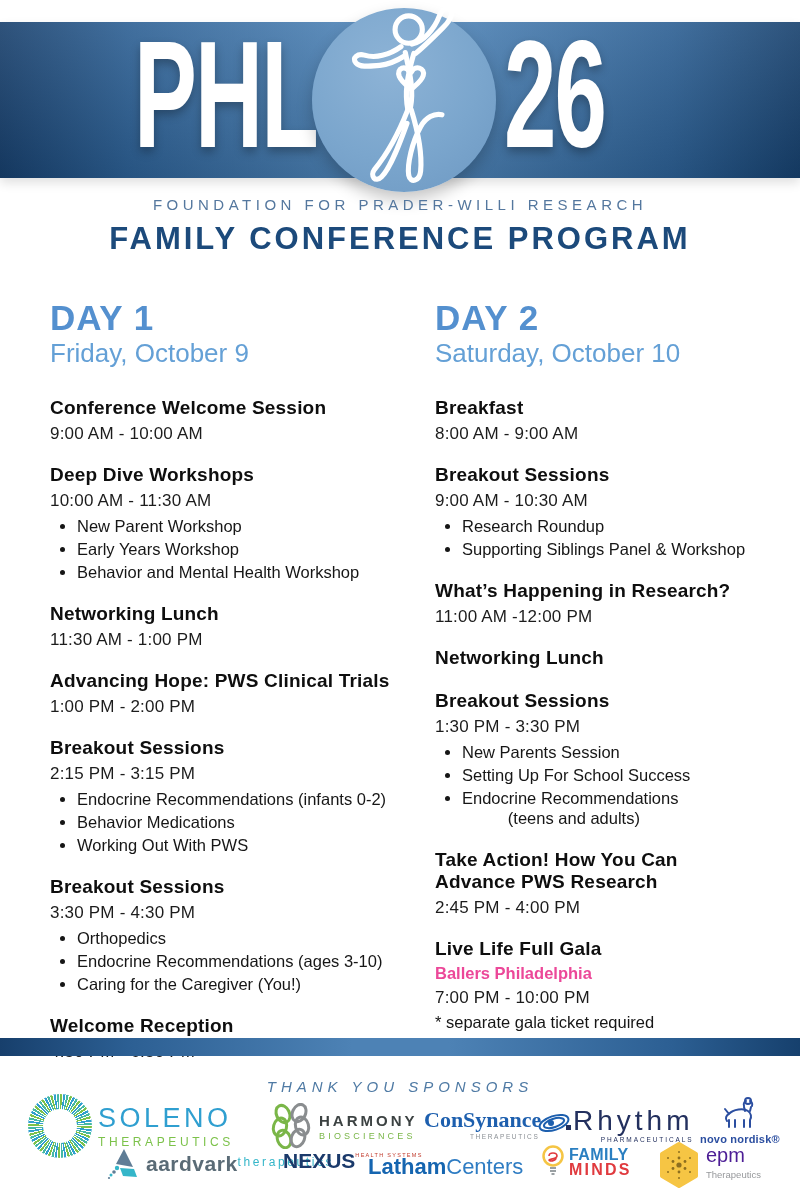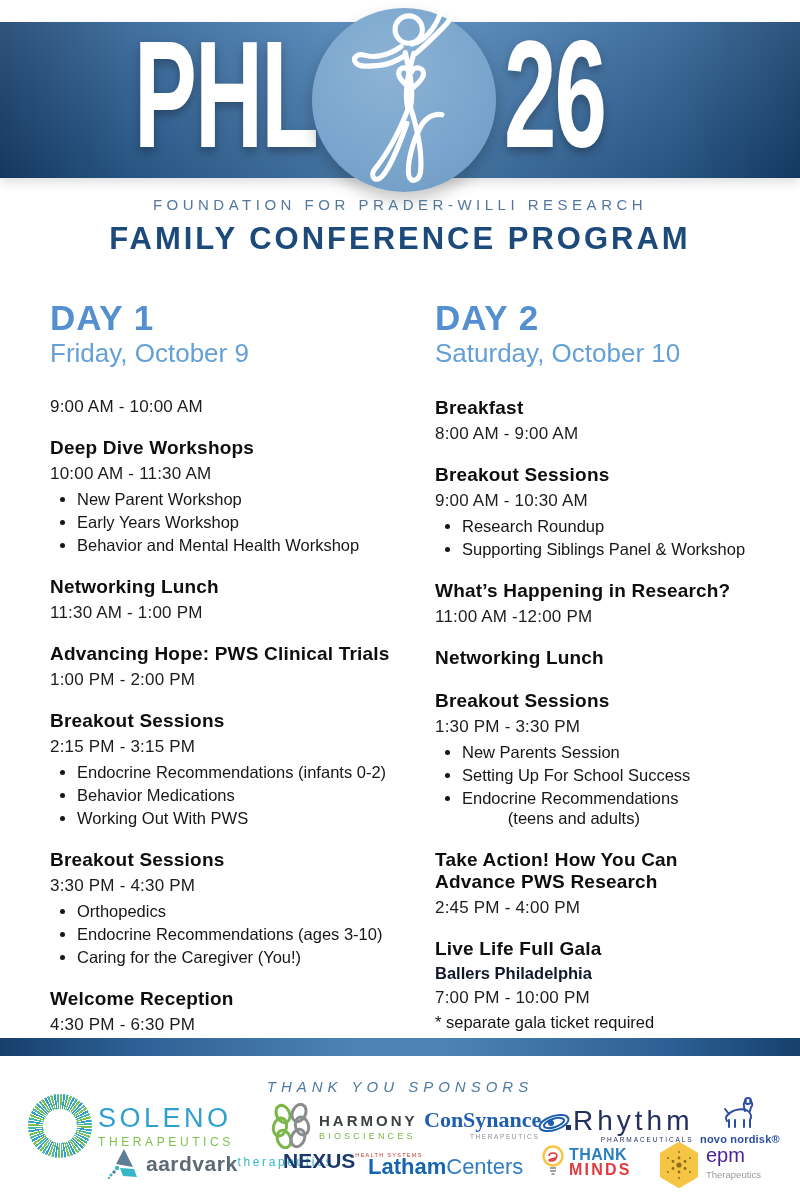--- a/index.html
+++ b/index.html
@@ -41,21 +41,21 @@
   }
   
   .col{position:absolute;top:299px;}
   .col-1{left:50px;width:355px;}
   .col-2{left:435px;width:345px;}
   .day-name{font-size:35px;line-height:37px;font-weight:700;letter-spacing:1px;color:#5490cf;}
   .day-date{font-size:26px;line-height:33px;color:#64a0d6;margin-top:1px;}
   .sessions{margin-top:27px;}
   .session{margin-bottom:21px;}
   .s-title{font-size:19px;font-weight:700;color:#0e0e0e;line-height:22px;letter-spacing:.2px;white-space:pre-line;}
-  .s-subtitle{font-size:16.5px;font-weight:700;color:#0f172a;margin-top:4px;line-height:19px;}
+  .s-subtitle{font-size:16.5px;font-weight:700;color:#ec4899;margin-top:4px;line-height:19px;}
   .s-time{font-size:17px;color:#1c1c1c;margin-top:5px;line-height:19px;letter-spacing:.2px;}
   .s-bullets{margin:6px 0 0 27px;padding:0;}
   .s-bullet{font-size:16.5px;color:#161616;margin-top:3px;line-height:20px;white-space:pre-line;}
   .s-note{font-size:16.5px;color:#161616;margin-top:5px;line-height:20px;}
   
   .band-footer{
     position:absolute;left:0;top:1038px;width:800px;height:18px;
     background:linear-gradient(90deg,#173f6c 0%,#2c5f93 16%,#4d82b5 44%,#4d82b5 56%,#2c5f93 84%,#16406d 100%);
   }
   .thanks{
@@ -141,20 +141,21 @@
     </svg>
   </div>
   <div class="org-line">FOUNDATION FOR PRADER-WILLI RESEARCH</div>
   <div class="program-title">FAMILY CONFERENCE PROGRAM</div>
 
   <div class="col col-1">
     <div class="day-name">DAY 1</div>
     <div class="day-date">Friday, October 9</div>
     <div class="sessions">
         <div class="session">
+          <div class="s-title">Conference Welcome Session</div>
           <div class="s-time">9:00 AM - 10:00 AM</div>
         </div>
         <div class="session">
           <div class="s-title">Deep Dive Workshops</div>
           <div class="s-time">10:00 AM - 11:30 AM</div>
           <ul class="s-bullets">
             <li class="s-bullet">New Parent Workshop</li>
             <li class="s-bullet">Early Years Workshop</li>
             <li class="s-bullet">Behavior and Mental Health Workshop</li>
           </ul>
@@ -332,21 +333,21 @@
       <span class="latham-light">Centers</span>
   </div>
 
   <div class="sp sp-bright">
     <svg width="26" height="36" viewBox="0 0 26 36">
       <circle cx="13" cy="12" r="9.5" fill="none" stroke="#f5c544" stroke-width="2.5"></circle>
       <path d="M9 12 C9 8 17 8 17 12 C17 15 9 15 9 16 C9 18 16 17 16 14" stroke="#e03a3e" stroke-width="1.6" fill="none"></path>
       <path d="M10 24 h6 M10 27 h6 M11.5 30 h3" stroke="#9aa0a3" stroke-width="2" fill="none"></path>
     </svg>
     <div class="bright-col">
-      <span class="bright-l1">THANK</span>
+      <span class="bright-l1">FAMILY</span>
       <span class="bright-l2">MINDS</span>
     </div>
   </div>
 
   <div class="sp sp-epm">
     <svg width="44" height="48" viewBox="0 0 44 48">
       <path d="M22 3 L39 13 V35 L22 45 L5 35 V13 Z" fill="#f6c544" stroke="#f6c544" stroke-width="4" stroke-linejoin="round"></path>
       <g fill="#8d6e1f">
         <circle cx="22" cy="24" r="2.6"></circle>
         <circle cx="22" cy="17" r="1.4"></circle>

